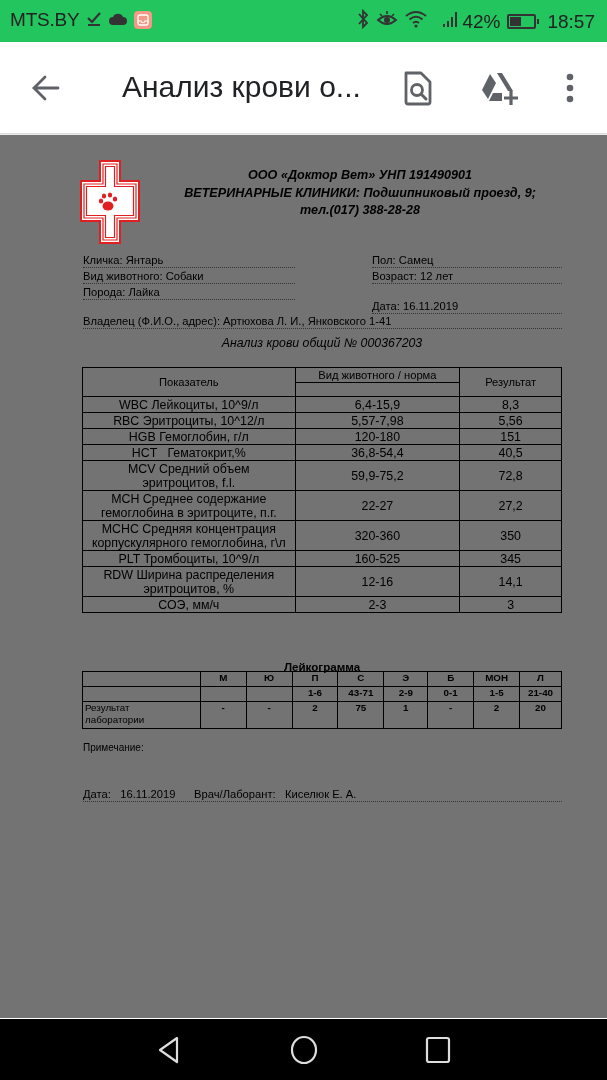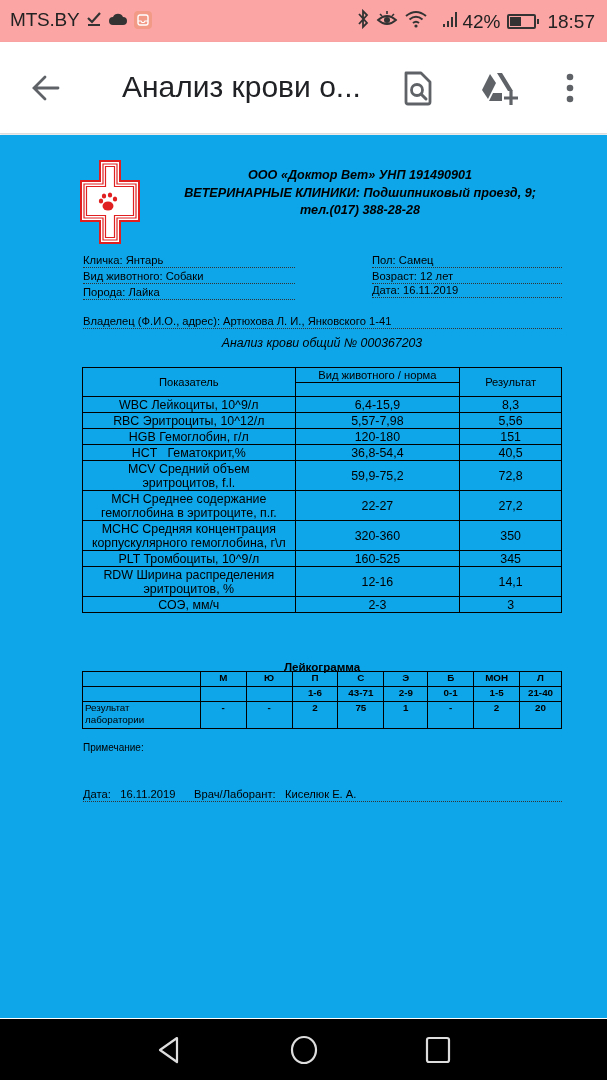--- a/index.html
+++ b/index.html
@@ -1,38 +1,38 @@
 <!DOCTYPE html>
 <html><head>
 <meta charset="utf-8">
 <style>
   * { box-sizing: border-box; margin: 0; padding: 0; }
   html, body { width: 607px; height: 1080px; overflow: hidden; background: #ffffff; }
   body { position: relative; font-family: "Liberation Sans", sans-serif; color: #000; }
 
   
-  .status-bar { position: absolute; left: 0; top: 0; width: 607px; height: 42px; background: #fca5a5; display: flex; align-items: center; font-family: "Liberation Sans", sans-serif; font-size: 19px; color: #222; }
+  .status-bar { position: absolute; left: 0; top: 0; width: 607px; height: 42px; background: #22c55e; display: flex; align-items: center; font-family: "Liberation Sans", sans-serif; font-size: 19px; color: #222; }
   .status-left { position: absolute; left: 10px; top: 9px; display: flex; align-items: center; gap: 6px; }
   .status-right { position: absolute; right: 12px; top: 9px; display: flex; align-items: center; gap: 7px; }
   .carrier { font-size: 19px; letter-spacing: -0.2px; }
   .notif-badge { width: 18px; height: 18px; background: #f39a86; border-radius: 4px; display: inline-flex; align-items: center; justify-content: center; }
   .battery { width: 29px; height: 15px; border: 2px solid #333; border-radius: 2px; position: relative; display: inline-block; }
   .battery::before { content: ""; position: absolute; left: 1px; top: 1px; bottom: 1px; width: 11px; background: #333; }
   .battery::after { content: ""; position: absolute; right: -5px; top: 3px; width: 2px; height: 5px; background: #333; }
 
   
   .app-bar { position: absolute; left: 0; top: 42px; width: 607px; height: 92px; background: #fff; border-bottom: 1px solid #ddd; box-shadow: 0 1px 2px rgba(0,0,0,0.12); }
   .back-btn { position: absolute; left: 28px; top: 28px; width: 36px; height: 36px; cursor: pointer; }
   .app-title { position: absolute; left: 122px; top: 28px; font-size: 30px; color: #202124; white-space: nowrap; }
   .find-btn { position: absolute; left: 400px; top: 27px; width: 36px; height: 38px; cursor: pointer; }
   .drive-btn { position: absolute; left: 478px; top: 27px; width: 42px; height: 38px; cursor: pointer; }
   .more-btn { position: absolute; left: 560px; top: 28px; width: 20px; height: 36px; cursor: pointer; }
 
   
-  .document { position: absolute; left: 0; top: 135px; width: 607px; height: 883px; background: #0ea5e9; }
+  .document { position: absolute; left: 0; top: 135px; width: 607px; height: 883px; background: #737373; }
 
   .logo { position: absolute; left: 80px; top: 27px; width: 60px; height: 60px; }
   .letterhead { position: absolute; left: 150px; top: 32px; width: 420px; text-align: center; font-weight: bold; font-style: italic; font-size: 12.6px; line-height: 17.5px; color: #000; }
 
   .info-line { position: absolute; font-size: 11.2px; height: 15px; line-height: 15px; border-bottom: 1px dotted #333; white-space: nowrap; }
   .info-left { left: 83px; width: 212px; }
   .info-right { left: 372px; width: 190px; }
 
   .owner-line { position: absolute; left: 83px; top: 178px; width: 479px; font-size: 11.2px; height: 16px; line-height: 16px; border-bottom: 1px dotted #333; white-space: nowrap; }
 
@@ -172,21 +172,21 @@
     <div>ООО «Доктор Вет» УНП 191490901</div>
     <div>ВЕТЕРИНАРНЫЕ КЛИНИКИ: Подшипниковый проезд, 9;</div>
     <div>тел.(017) 388-28-28</div>
   </div>
 
   <div class="info-line info-left" style="top:134px;">Вид животного: Собаки</div>
   <div class="info-line info-left" style="top:118px;">Кличка: Янтарь</div>
   <div class="info-line info-left" style="top:150px;">Порода: Лайка</div>
   <div class="info-line info-right" style="top:118px;">Пол: Самец</div>
   <div class="info-line info-right" style="top:134px;">Возраст: 12 лет</div>
-  <div class="info-line info-right" style="top:148px;">Дата: 16.11.2019</div>
+  <div class="info-line info-right" style="top:164px;">Дата: 16.11.2019</div>
 
   <div class="owner-line">Владелец (Ф.И.О., адрес): Артюхова Л. И., Янковского 1-41</div>
 
   <div class="analysis-title">Анализ крови общий № 000367203</div>
 
   <table class="blood-table">
     <colgroup>
         <col class="c1">
         <col class="c2">
         <col class="c3">

